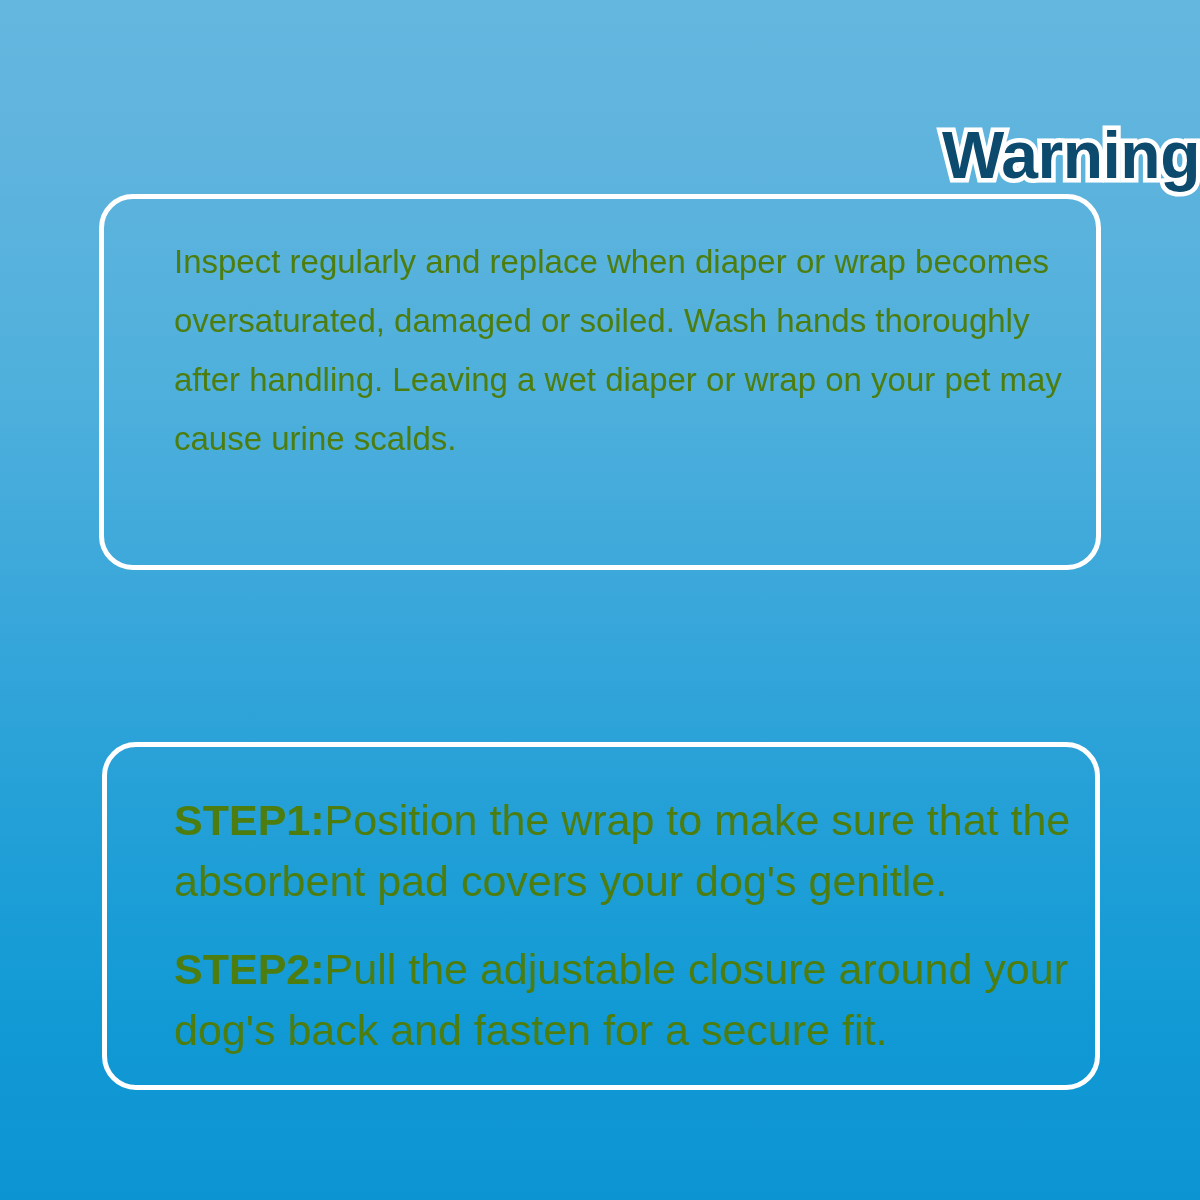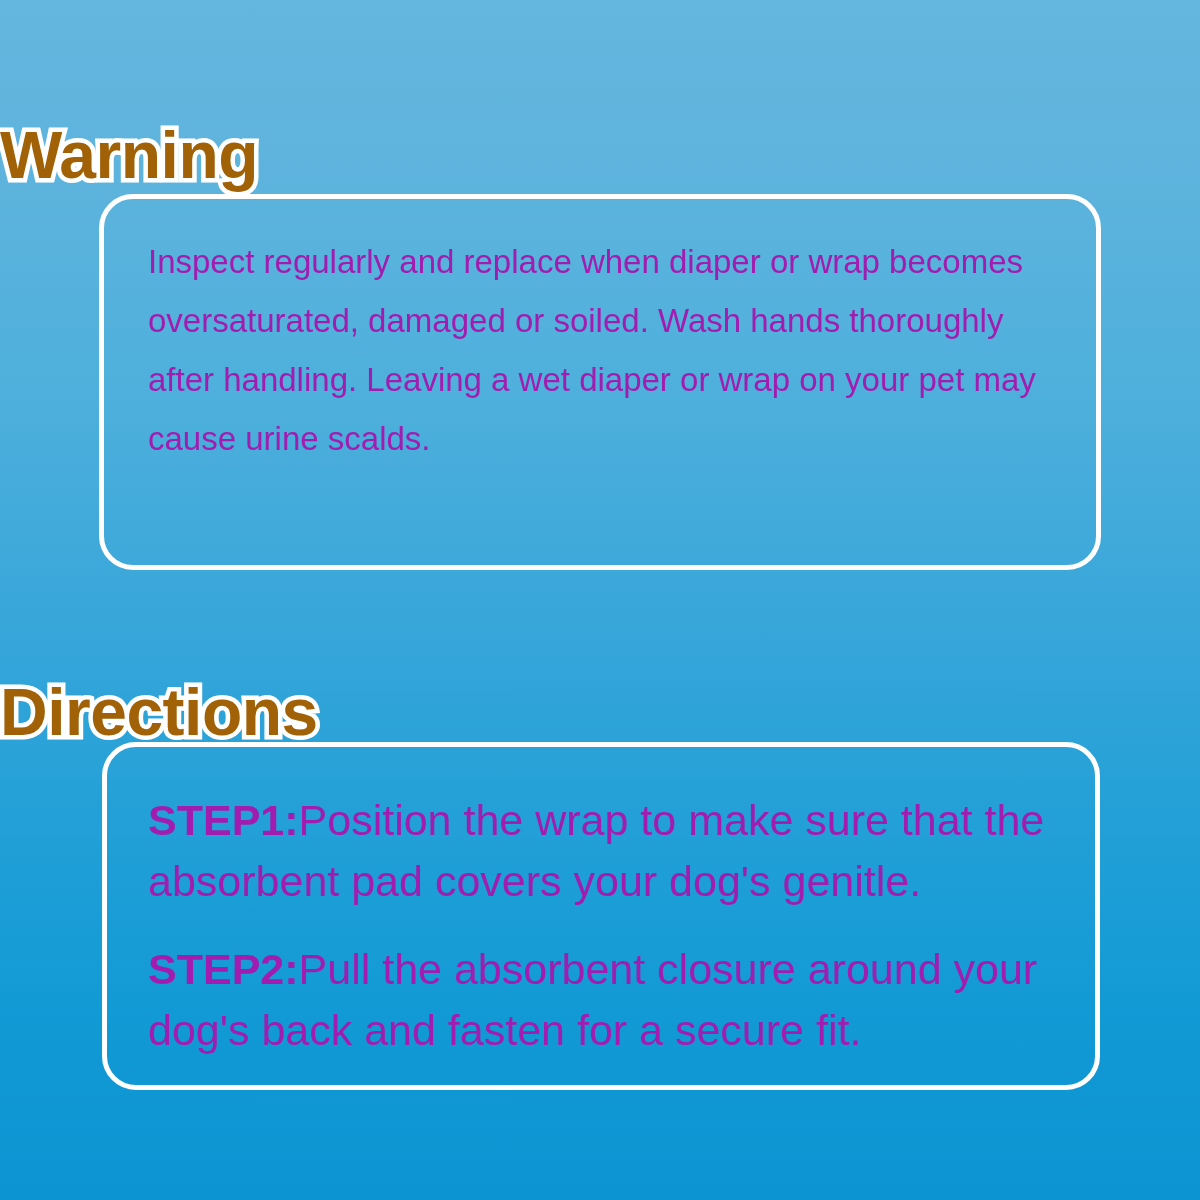--- a/index.html
+++ b/index.html
@@ -23,22 +23,22 @@
 
   .page {
     position: relative;
     width: 1200px;
     height: 1200px;
     box-sizing: border-box;
   }
 
   
   .section-title {
-    text-align: left;
-    color: #a16207;
+    text-align: right;
+    color: #0c4a6e;
     font-weight: bold;
     letter-spacing: -0.5px;
     line-height: 1;
     -webkit-text-stroke: 9px #ffffff;
     paint-order: stroke fill;
     white-space: nowrap;
   }
 
   #warning-title {
     position: absolute;
@@ -75,21 +75,22 @@
   #directions-panel {
     left: 102px;
     top: 742px;
     width: 998px;
     height: 348px;
   }
 
   .panel-body {
     position: absolute;
     box-sizing: border-box;
-    color: #a21caf;
+    color: #4d7c0f;
+    margin-left: 26px;
   }
 
   #warning-body {
     left: 148px;
     top: 232px;
     width: 925px;
     font-size: 33px;
     line-height: 59px;
   }
 
@@ -115,26 +116,25 @@
 <body>
 
 <div class="page">
 
   <h1 class="section-title" id="warning-title">Warning</h1>
 
   <div class="panel" id="warning-panel"></div>
 
   <div class="panel-body" id="warning-body">Inspect regularly and replace when diaper or wrap becomes oversaturated, damaged or soiled. Wash hands thoroughly after handling. Leaving a wet diaper or wrap on your pet may cause urine scalds.</div>
 
-  <h1 class="section-title" id="directions-title">Directions</h1>
 
   <div class="panel" id="directions-panel"></div>
 
   <div class="panel-body" id="directions-body">
     <p class="step">
       <span class="step-label">STEP1:</span><span>Position the wrap to make sure that the absorbent pad covers your dog's genitle.</span>
     </p>
     <p class="step">
-      <span class="step-label">STEP2:</span><span>Pull the absorbent closure around your dog's back and fasten for a secure fit.</span>
+      <span class="step-label">STEP2:</span><span>Pull the adjustable closure around your dog's back and fasten for a secure fit.</span>
     </p>
   </div>
 
 </div>
 
 </body></html>

